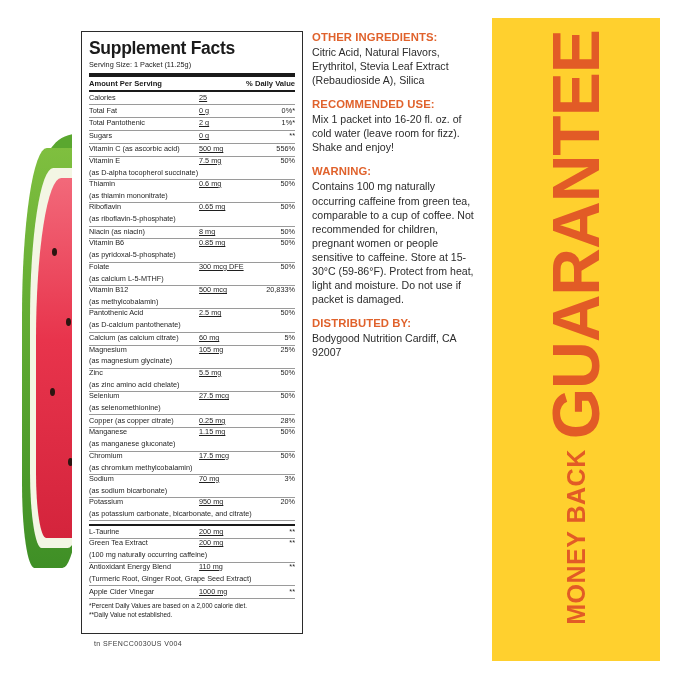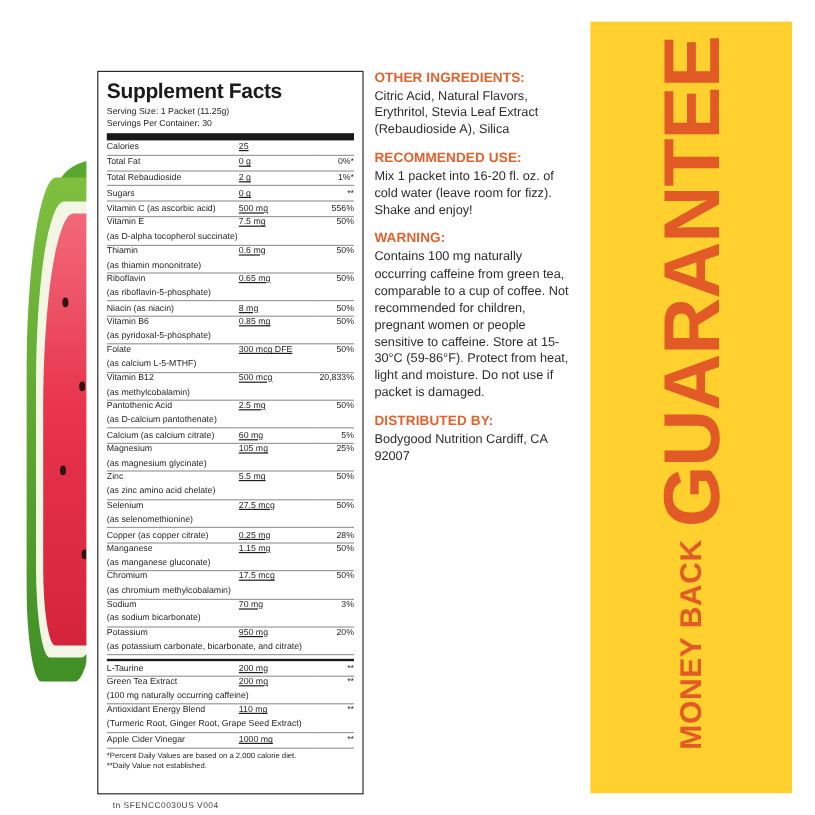--- a/index.html
+++ b/index.html
@@ -74,21 +74,21 @@
     width: 5px;
     height: 8px;
     background: #2c1510;
     border-radius: 50%;
   }
 
   
   .label-panel {
     position: absolute;
     left: 72px;
-    top: 34px;
+    top: 6px;
     width: 411px;
     height: 643px;
     background: #ffffff;
   }
 
   
   .sf-box {
     position: absolute;
     left: 9px;
     top: 25px;
@@ -251,38 +251,41 @@
     <div class="art-seed" style="left:44px; top:300px;"></div>
     <div class="art-seed" style="left:28px; top:370px;"></div>
     <div class="art-seed" style="left:46px; top:440px;"></div>
   </div>
 
   <div class="label-panel">
 
     <div class="sf-box">
       <div class="sf-title">Supplement Facts</div>
       <div class="sf-serving">Serving Size: 1 Packet (11.25g)</div>
-      <div class="sf-serving">Servings Per Container: 30</div>
       <div class="rule-thick"></div>
+      <div class="hdr-row">
+        <span>Amount Per Serving</span>
+        <span>% Daily Value</span>
+      </div>
       <div class="rule-med"></div>
 
       <table class="sf-table">
         <tbody>
           <tr>
             <td class="c-name">Calories</td>
             <td class="c-amt">25</td>
             <td class="c-dv"></td>
           </tr>
           <tr>
             <td class="c-name">Total Fat</td>
             <td class="c-amt">0 g</td>
             <td class="c-dv">0%*</td>
           </tr>
           <tr>
-            <td class="c-name">Total Rebaudioside</td>
+            <td class="c-name">Total Pantothenic</td>
             <td class="c-amt">2 g</td>
             <td class="c-dv">1%*</td>
           </tr>
           <tr>
             <td class="c-name indent">Sugars</td>
             <td class="c-amt">0 g</td>
             <td class="c-dv">**</td>
           </tr>
           <tr>
             <td class="c-name">Vitamin C (as ascorbic acid)</td>

